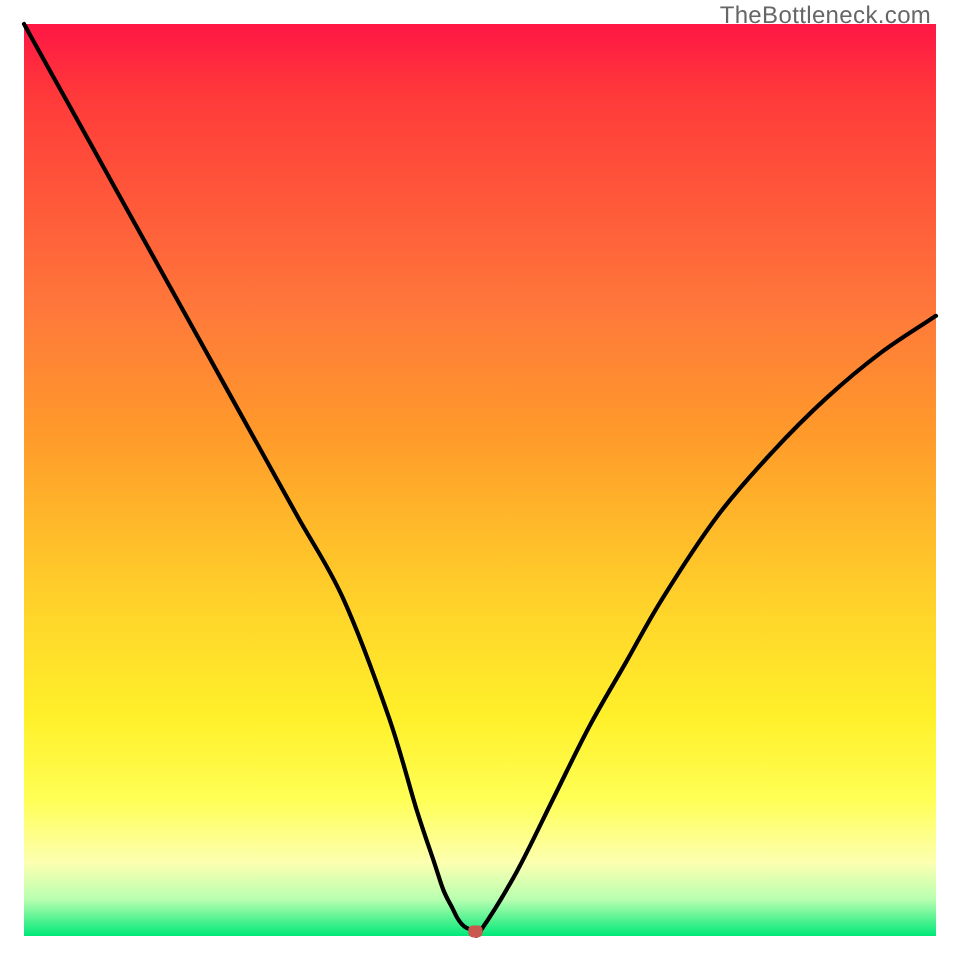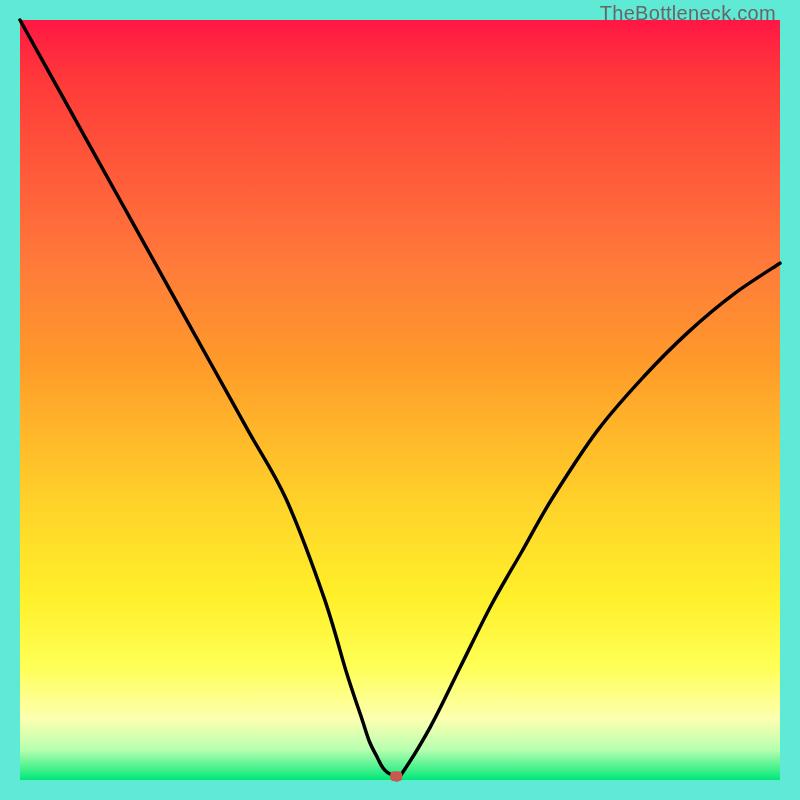--- a/index.html
+++ b/index.html
@@ -8,21 +8,21 @@
     width: 800px;
     height: 800px;
     background: #000;
     font-family: Arial, Helvetica, sans-serif;
     overflow: hidden;
   }
   .frame {
     position: relative;
     width: 800px;
     height: 800px;
-    background: #5eead4;
+    background: #ffffff;
   }
   .plot-area {
     position: absolute;
     left: 20px;
     top: 20px;
     width: 760px;
     height: 760px;
     background: linear-gradient(to bottom,
       #ff1744 0%,
       #ff3a3a 8%,

